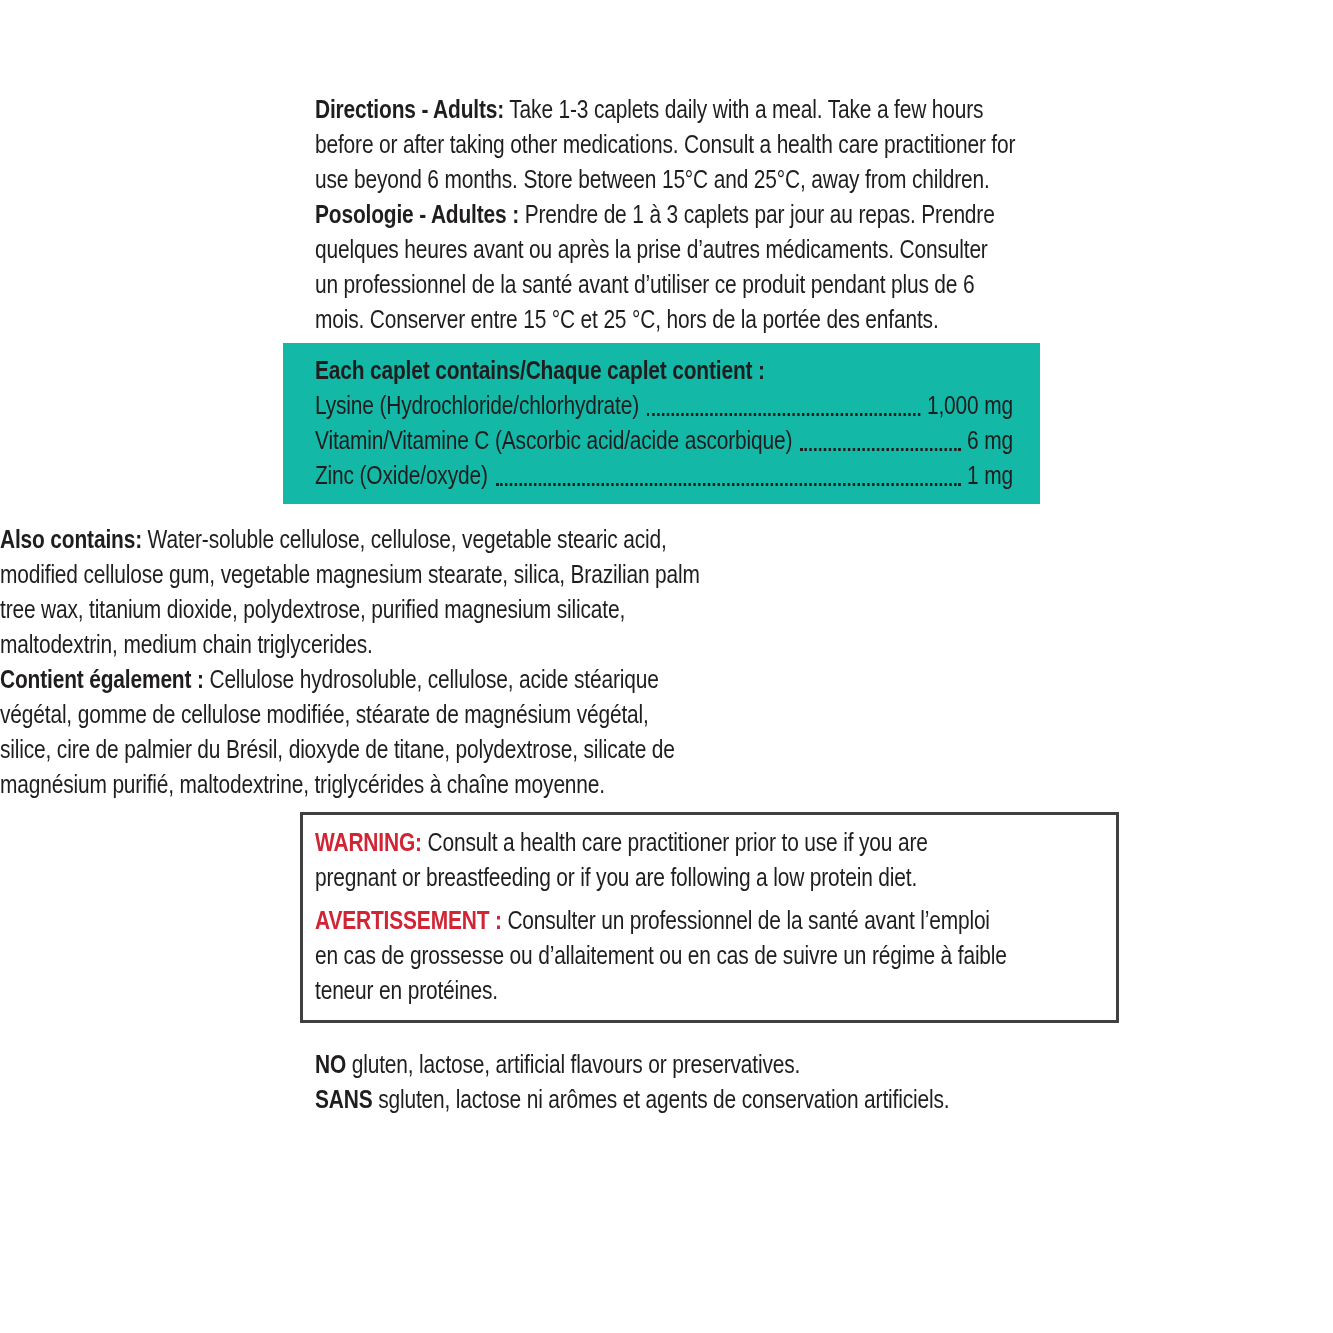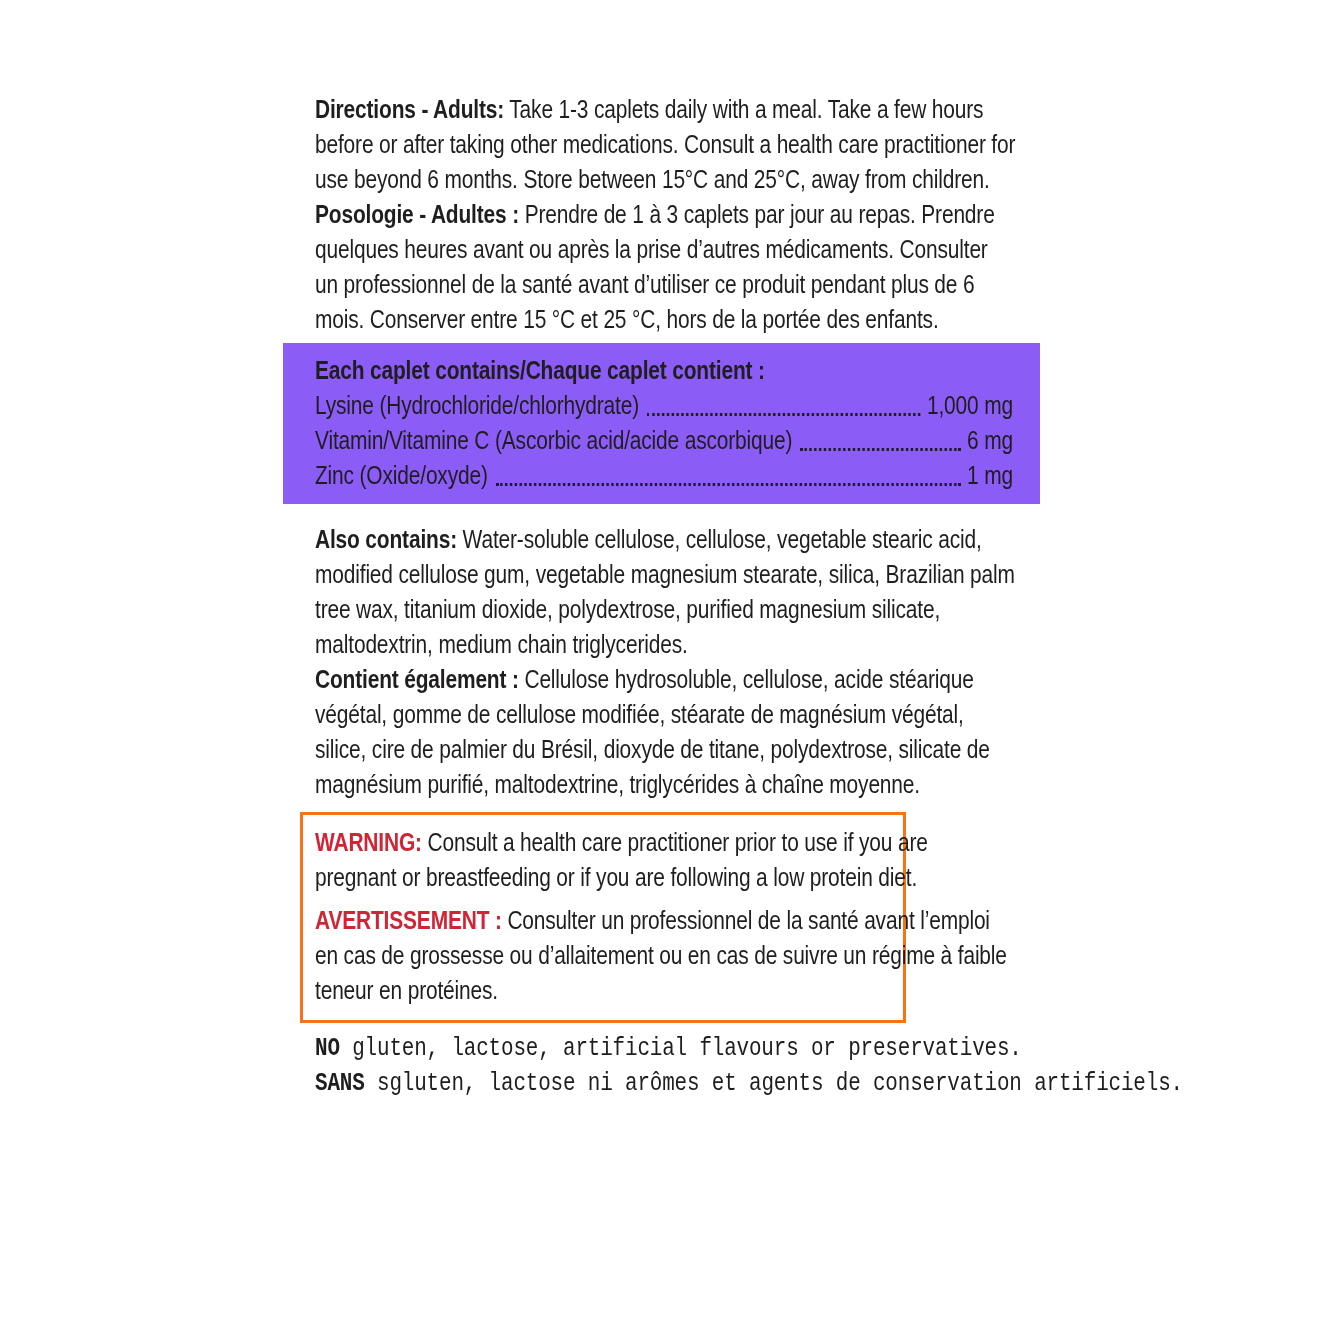--- a/index.html
+++ b/index.html
@@ -18,21 +18,21 @@
   .cond { transform: scaleX(0.805); transform-origin: left top; }
 
   .text-block { margin-left: 315px; }
   .text-block .cond { width: 870px; }
 
   .facts {
     margin-left: 283px;
     margin-top: 6px;
     width: 757px;
     box-sizing: border-box;
-    background: #8b5cf6;
+    background: #14b8a6;
     padding: 10px 27px 11px 32px;
   }
   .facts .cond { width: 867px; }
   .facts-title { font-weight: bold; }
   .fact-row {
     display: flex;
     align-items: baseline;
     white-space: nowrap;
     font-size: 26px;
     line-height: 35px;
@@ -40,36 +40,36 @@
   }
   .leader {
     flex: 1 1 auto;
     min-width: 24px;
     align-self: flex-end;
     margin: 0 8px 7px 10px;
     border-bottom: 3px dotted #1f1d1e;
   }
   .fact-amount { text-align: right; }
 
-  .also { margin-left: 315px; margin-top: 18px; }
+  .also { margin-top: 18px; }
   .also .cond { width: 870px; }
 
   .warning {
     margin-left: 300px;
     margin-top: 10px;
-    width: 606px;
+    width: 819px;
     box-sizing: border-box;
-    border: 3px solid #f97316;
+    border: 3px solid #404040;
     padding: 10px 15px 12px 12px;
   }
   .warning .cond { width: 866px; }
   .warning .fr { margin-top: 8px; }
   .red { color: #d12434; font-weight: bold; }
 
-  .free { margin-left: 315px; margin-top: 8px; font-family: Liberation Mono, monospace; }
+  .free { margin-left: 315px; margin-top: 24px; }
   .free .cond { width: 870px; }
   .free p { white-space: nowrap; }
 </style>
 </head>
 <body>
 
 <div class="label">
 
   <section class="text-block">
     <div class="cond">

